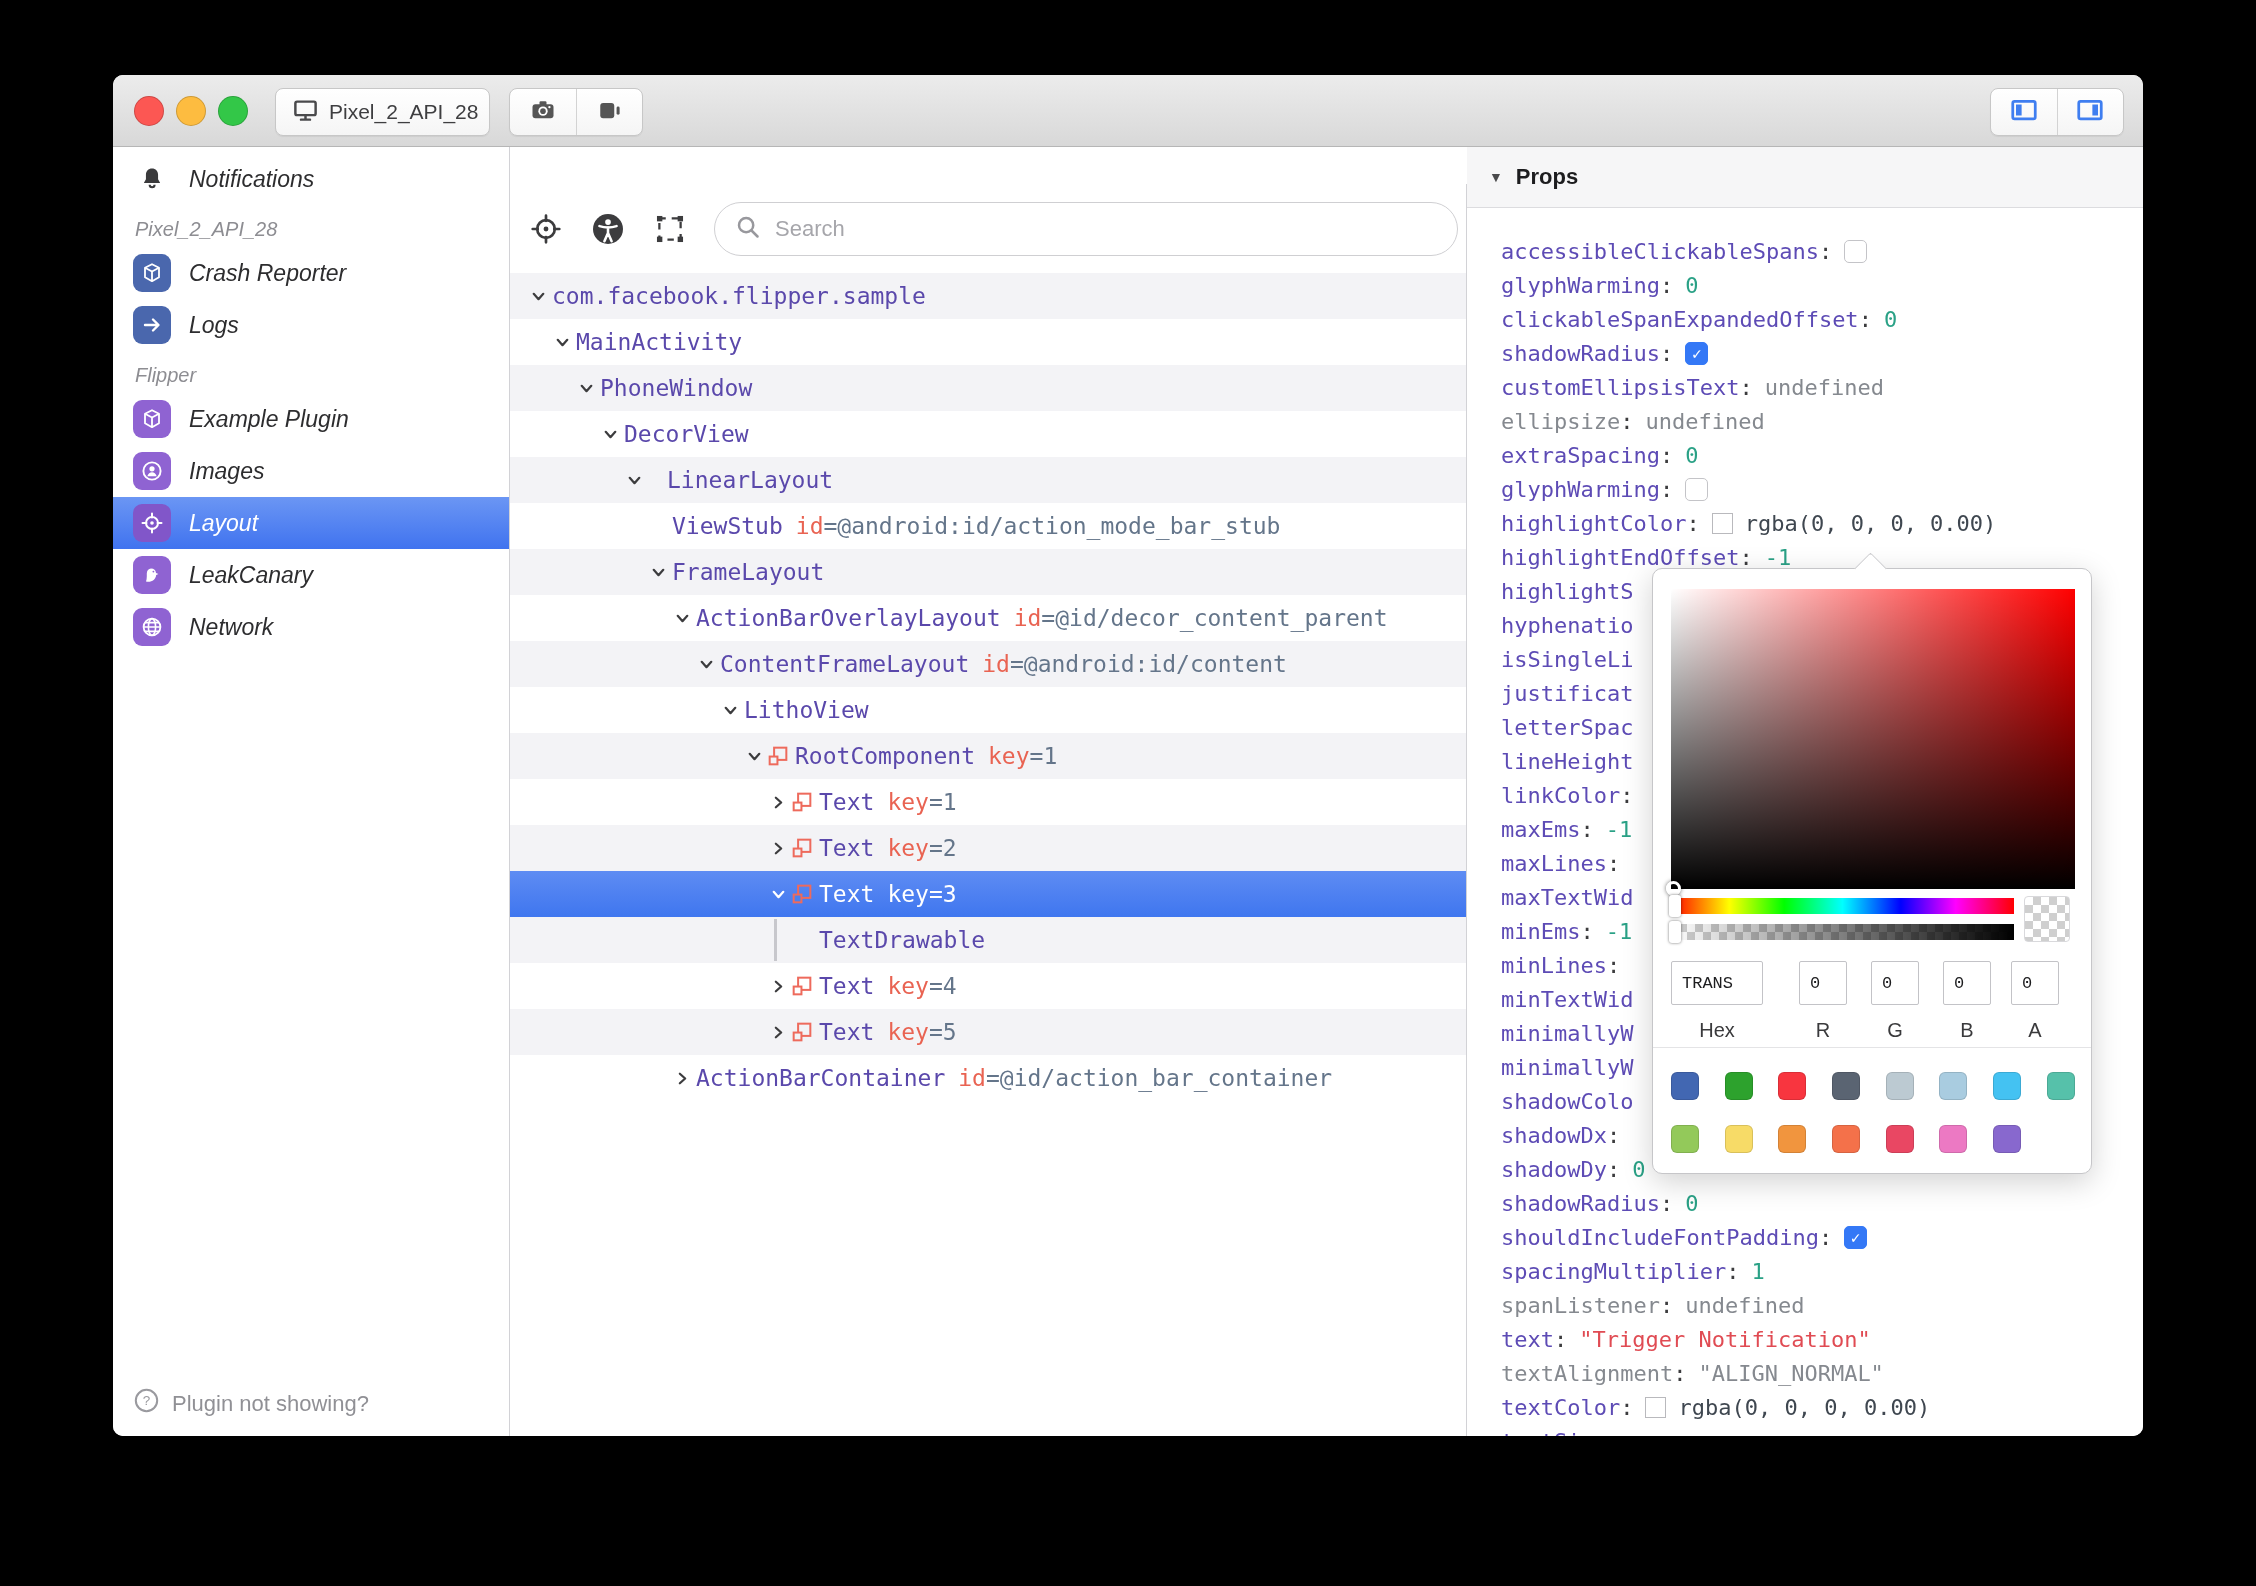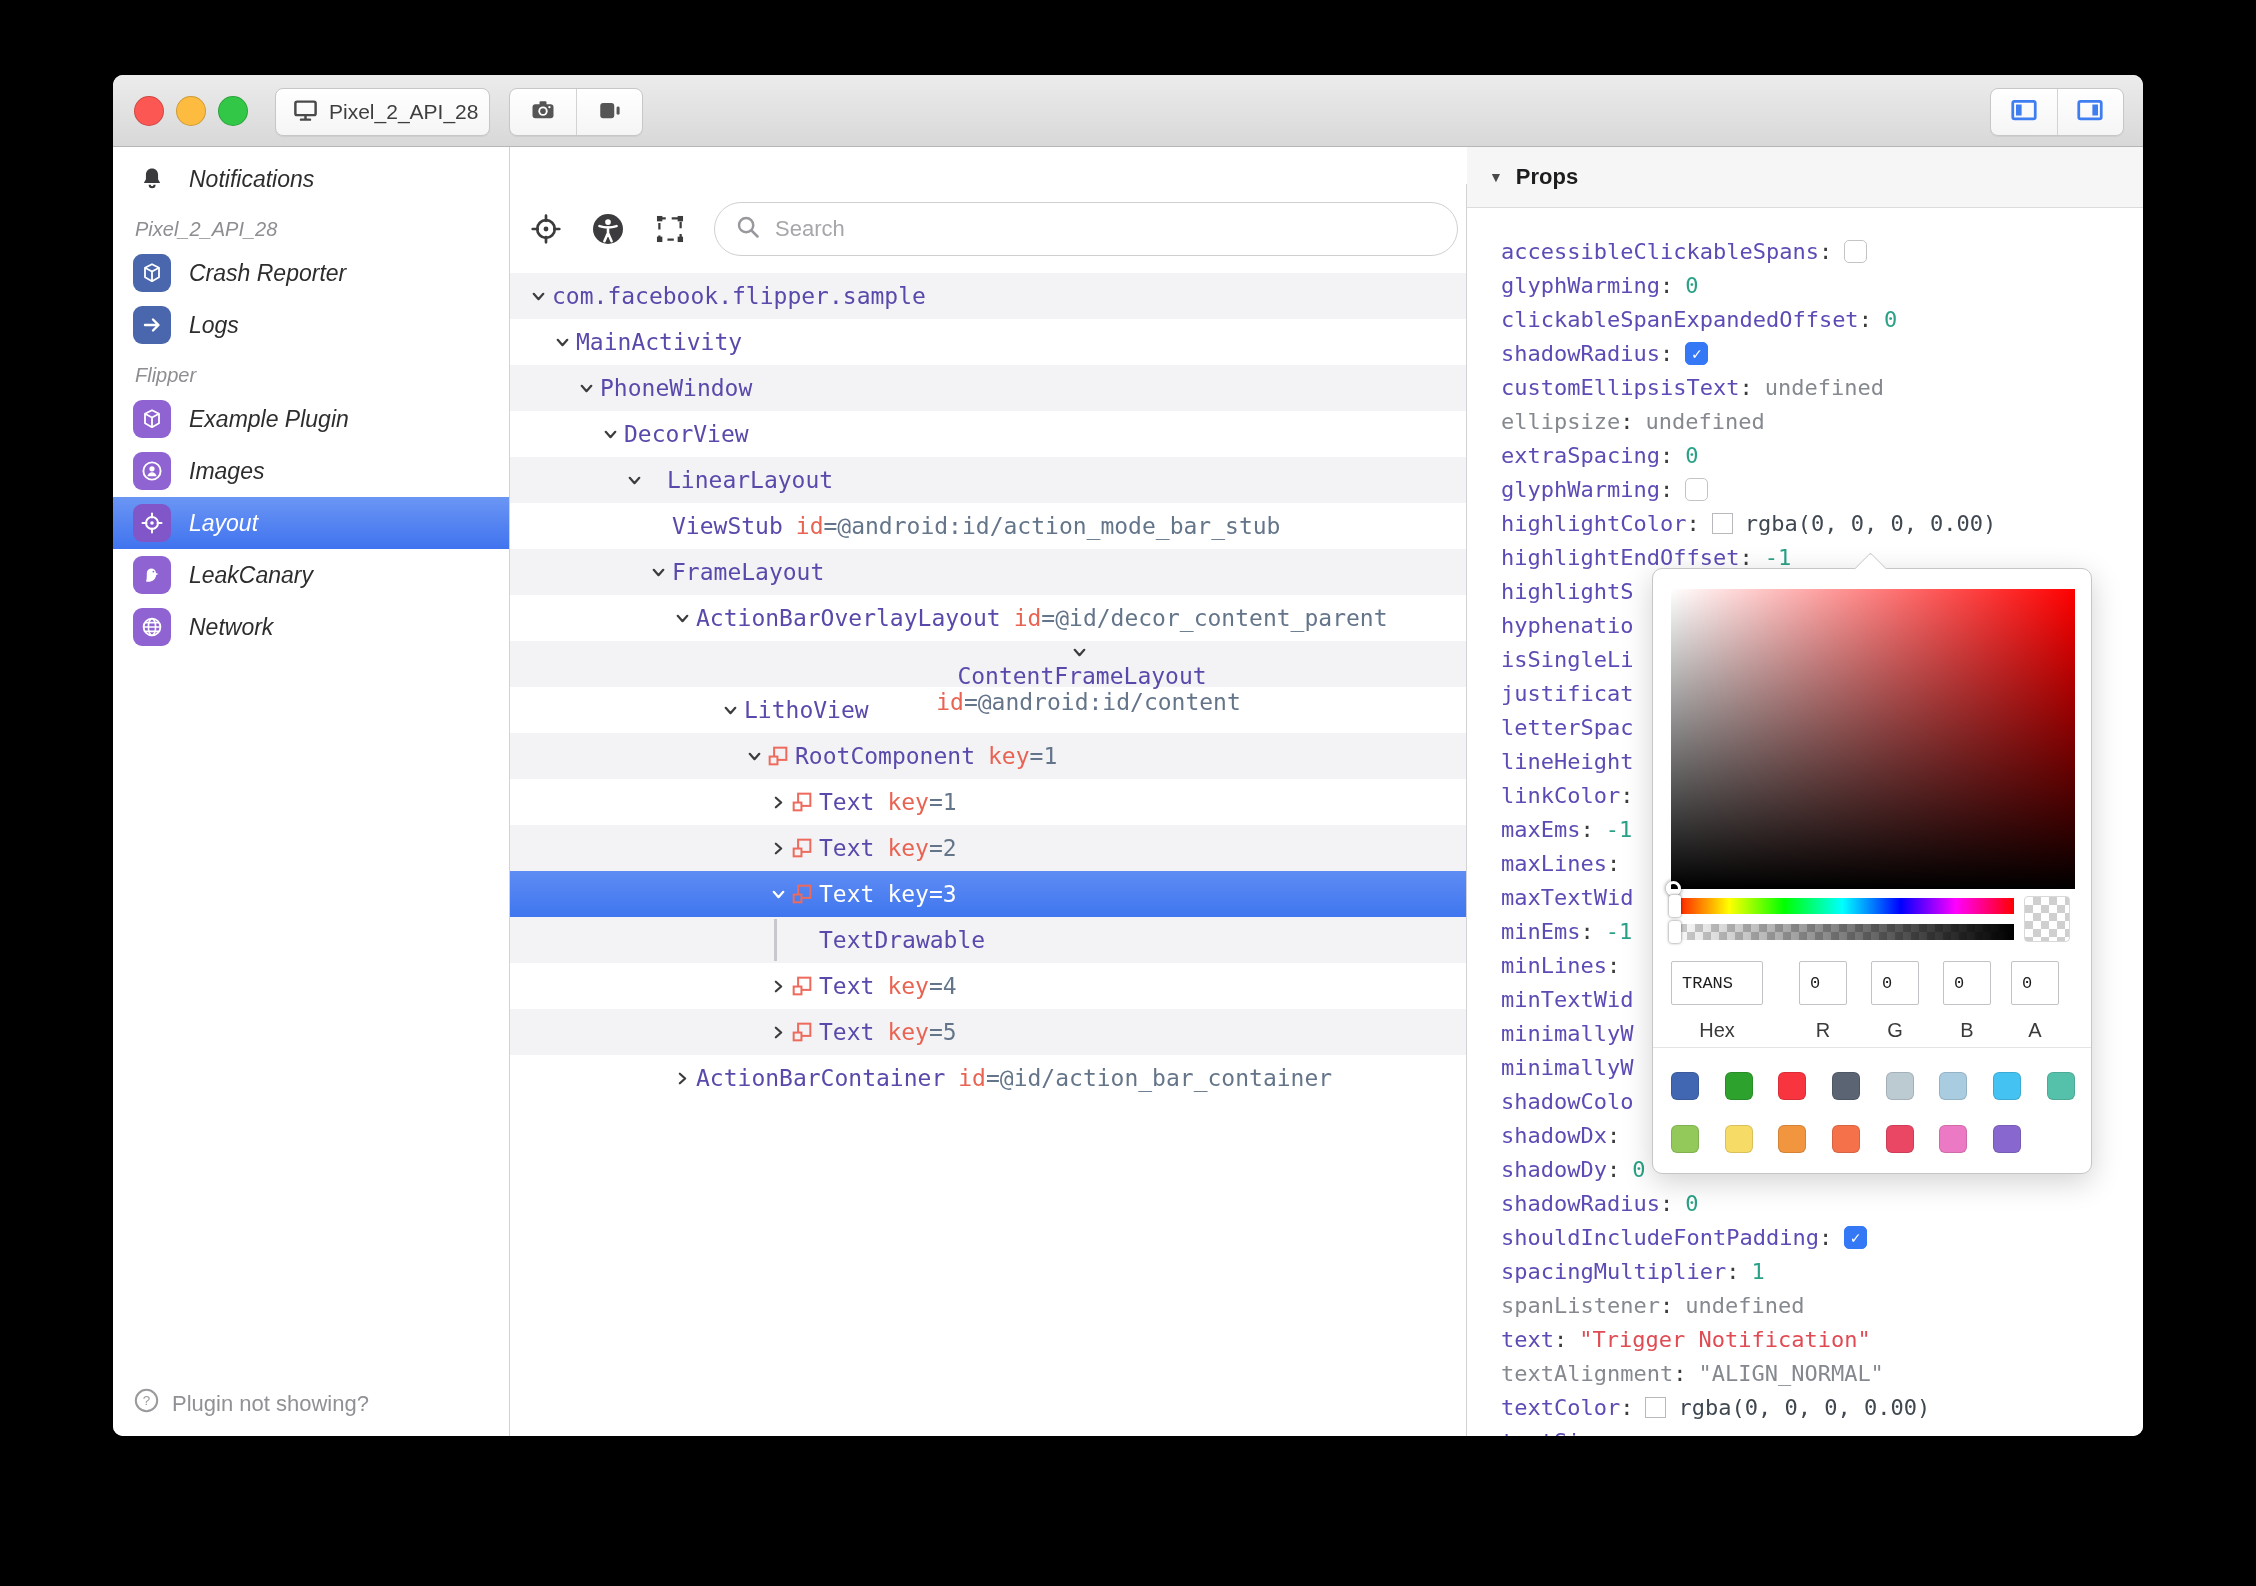--- a/index.html
+++ b/index.html
@@ -364,21 +364,21 @@
           </div>
           <div class="tree-row" style="padding-left: 164px;">
             <span class="chev-slot">
               <svg width="17" height="17" viewBox="0 0 16 16" fill="none">
                 <polyline points="3.5,5.5 8,10.5 12.5,5.5" stroke="#3c3c3e" stroke-width="2.1" stroke-linecap="round" stroke-linejoin="round"></polyline>
               </svg>
             </span>
             <span class="name">ActionBarOverlayLayout</span>
             <span class="attr"><span class="k">id</span><span class="v">=@id/decor_content_parent</span></span>
           </div>
-          <div class="tree-row odd" style="padding-left: 188px; flex-direction: column;">
+          <div class="tree-row odd" style="padding-left: 188px;">
             <span class="chev-slot">
               <svg width="17" height="17" viewBox="0 0 16 16" fill="none">
                 <polyline points="3.5,5.5 8,10.5 12.5,5.5" stroke="#3c3c3e" stroke-width="2.1" stroke-linecap="round" stroke-linejoin="round"></polyline>
               </svg>
             </span>
             <span class="name">ContentFrameLayout</span>
             <span class="attr"><span class="k">id</span><span class="v">=@android:id/content</span></span>
           </div>
           <div class="tree-row" style="padding-left: 212px;">
             <span class="chev-slot">

